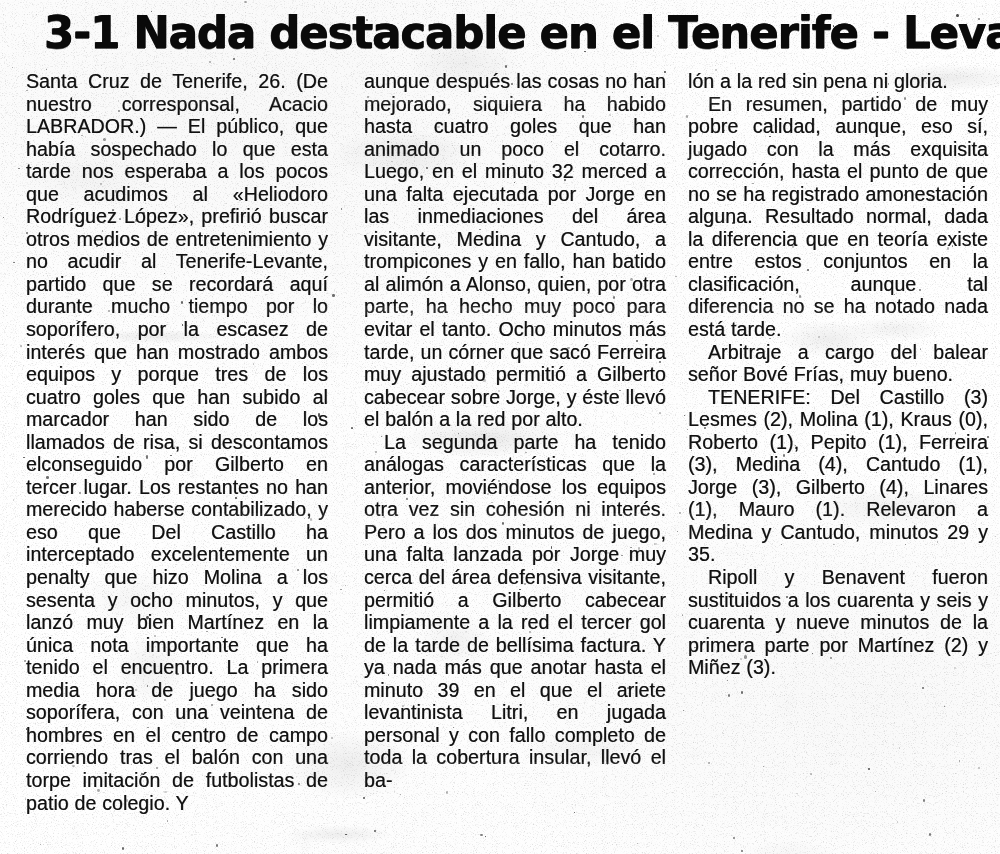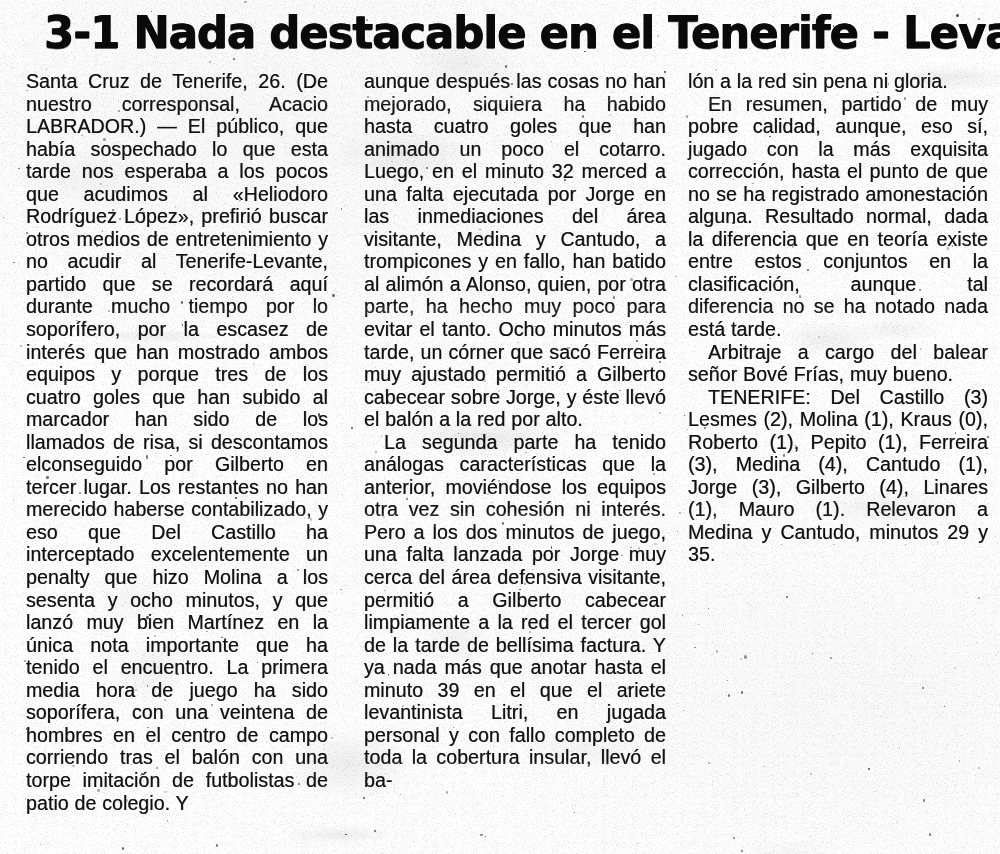--- a/index.html
+++ b/index.html
@@ -110,20 +110,21 @@
     <div class="col" id="col-2">
       <p>aunque después las cosas no han mejorado, siquiera ha habido hasta cuatro goles que han animado un poco el cotarro. Luego, en el minuto 32 merced a una falta ejecutada por Jorge en las inmediaciones del área visitante, Medina y Cantudo, a trompicones y en fallo, han batido al alimón a Alonso, quien, por otra parte, ha hecho muy poco para evitar el tanto. Ocho minutos más tarde, un córner que sacó Ferreira muy ajustado permitió a Gilberto cabecear sobre Jorge, y éste llevó el balón a la red por alto.</p>
       <p>La segunda parte ha tenido análogas características que la anterior, moviéndose los equipos otra vez sin cohesión ni interés. Pero a los dos minutos de juego, una falta lanzada por Jorge muy cerca del área defensiva visitante, permitió a Gilberto cabecear limpiamente a la red el tercer gol de la tarde de bellísima factura. Y ya nada más que anotar hasta el minuto 39 en el que el ariete levantinista Litri, en jugada personal y con fallo completo de toda la cobertura insular, llevó el ba-</p>
     </div>
 
     <div class="col" id="col-3">
       <p>lón a la red sin pena ni gloria.</p>
       <p>En resumen, partido de muy pobre calidad, aunque, eso sí, jugado con la más exquisita corrección, hasta el punto de que no se ha registrado amonestación alguna. Resultado normal, dada la diferencia que en teoría existe entre estos conjuntos en la clasificación, aunque tal diferencia no se ha notado nada está tarde.</p>
       <p>Arbitraje a cargo del balear señor Bové Frías, muy bueno.</p>
       <p>TENERIFE: Del Castillo (3) Lesmes (2), Molina (1), Kraus (0), Roberto (1), Pepito (1), Ferreira (3), Medina (4), Cantudo (1), Jorge (3), Gilberto (4), Linares (1), Mauro (1). Relevaron a Medina y Cantudo, minutos 29 y 35.</p>
+      <p>Ripoll y Benavent fueron sustituidos a los cuarenta y seis y cuarenta y nueve minutos de la primera parte por Martínez (2) y Miñez (3).</p>
     </div>
 
   </div>
 </div>
 
 <svg id="scan-noise" width="1000" height="854" viewBox="0 0 1000 854" xmlns="http://www.w3.org/2000/svg">
   <defs>
     <filter id="grain">
       <feTurbulence type="fractalNoise" baseFrequency="0.9" numOctaves="3" seed="7"></feTurbulence>
       <feColorMatrix type="matrix" values="0 0 0 0 0

